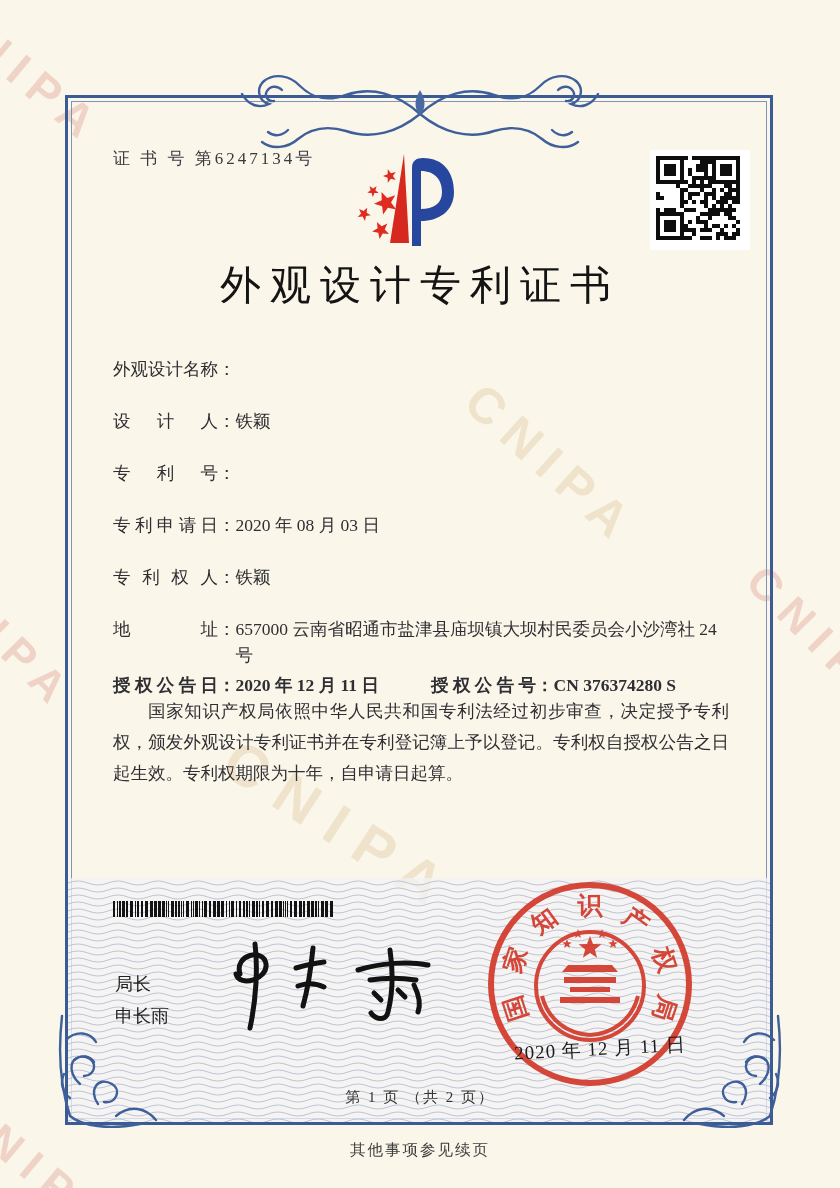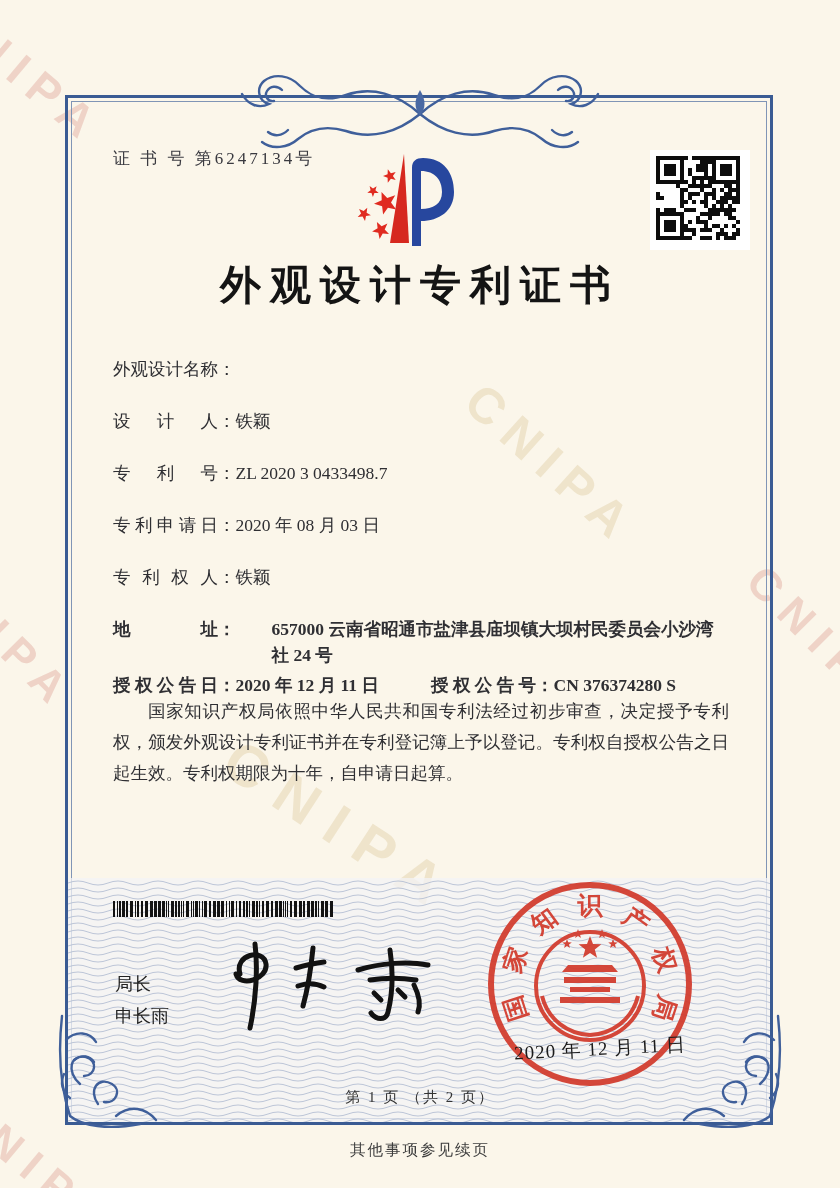--- a/index.html
+++ b/index.html
@@ -25,29 +25,29 @@
   .wm4{left:-24px;top:1086px;font-size:44px;transform:rotate(40deg);}
   .wm5{left:772px;top:556px;font-size:44px;transform:rotate(45deg);}
   .wm6{left:248px;top:726px;font-size:58px;letter-spacing:18px;transform:rotate(33deg);}
   
   .cert-no{left:113px;top:147px;font-size:17px;letter-spacing:3px;color:#3a3a40;}
   .qr-box{left:650px;top:150px;width:100px;height:100px;background:#ffffff;}
   .qr-grid{position:absolute;left:6px;top:6px;width:88px;height:88px;}
   .qr-grid div{position:absolute;background:#0d0d0d;}
   .logo-svg{left:336px;top:146px;}
   .doc-title{left:0;top:258px;width:840px;text-align:center;font-size:41px;
-    font-weight:bold;letter-spacing:9px;color:#141414;}
+    font-weight:normal;letter-spacing:9px;color:#141414;}
   
   .fields{left:113px;top:356px;width:616px;font-size:17.5px;line-height:26px;}
   .field-row{display:flex;margin-bottom:26px;}
-  .field-row.tight{margin-bottom:4px;font-weight:bold;}
+  .field-row.tight{margin-bottom:4px;}
   .f-label{display:inline-block;width:105px;text-align:justify;text-align-last:justify;flex:none;}
   .f-colon{flex:none;}
   .f-value{flex:1;}
-  .f-value.addr{max-width:500px;margin-left:36px;}
+  .f-value.addr{max-width:500px;}
   .dual{display:flex;margin-bottom:0;}
   .dual .pair{display:flex;font-weight:bold;}
   .dual .pair:first-child{width:318px;flex:none;}
   
   .paras{left:113px;top:696px;width:616px;font-size:17.5px;line-height:31px;
     text-align:justify;}
   .paras p{margin:0;text-indent:2em;}
   
   .waves-svg{left:68px;top:878px;}
   .barcode{left:113px;top:901px;width:226px;height:16px;white-space:nowrap;font-size:0;}
@@ -423,21 +423,20 @@
       <span class="f-colon">：</span>
   </div>
   <div class="field-row">
     <span class="f-label">设计人</span>
       <span class="f-colon">：</span>
       <span class="f-value">铁颖</span>
   </div>
   <div class="field-row">
     <span class="f-label">专利号</span>
       <span class="f-colon">：</span>
-      <span class="f-value">ZL 2020 3 0433498.7</span>
   </div>
   <div class="field-row">
     <span class="f-label">专利申请日</span>
       <span class="f-colon">：</span>
       <span class="f-value">2020 年 08 月 03 日</span>
   </div>
   <div class="field-row">
     <span class="f-label">专利权人</span>
       <span class="f-colon">：</span>
       <span class="f-value">铁颖</span>

